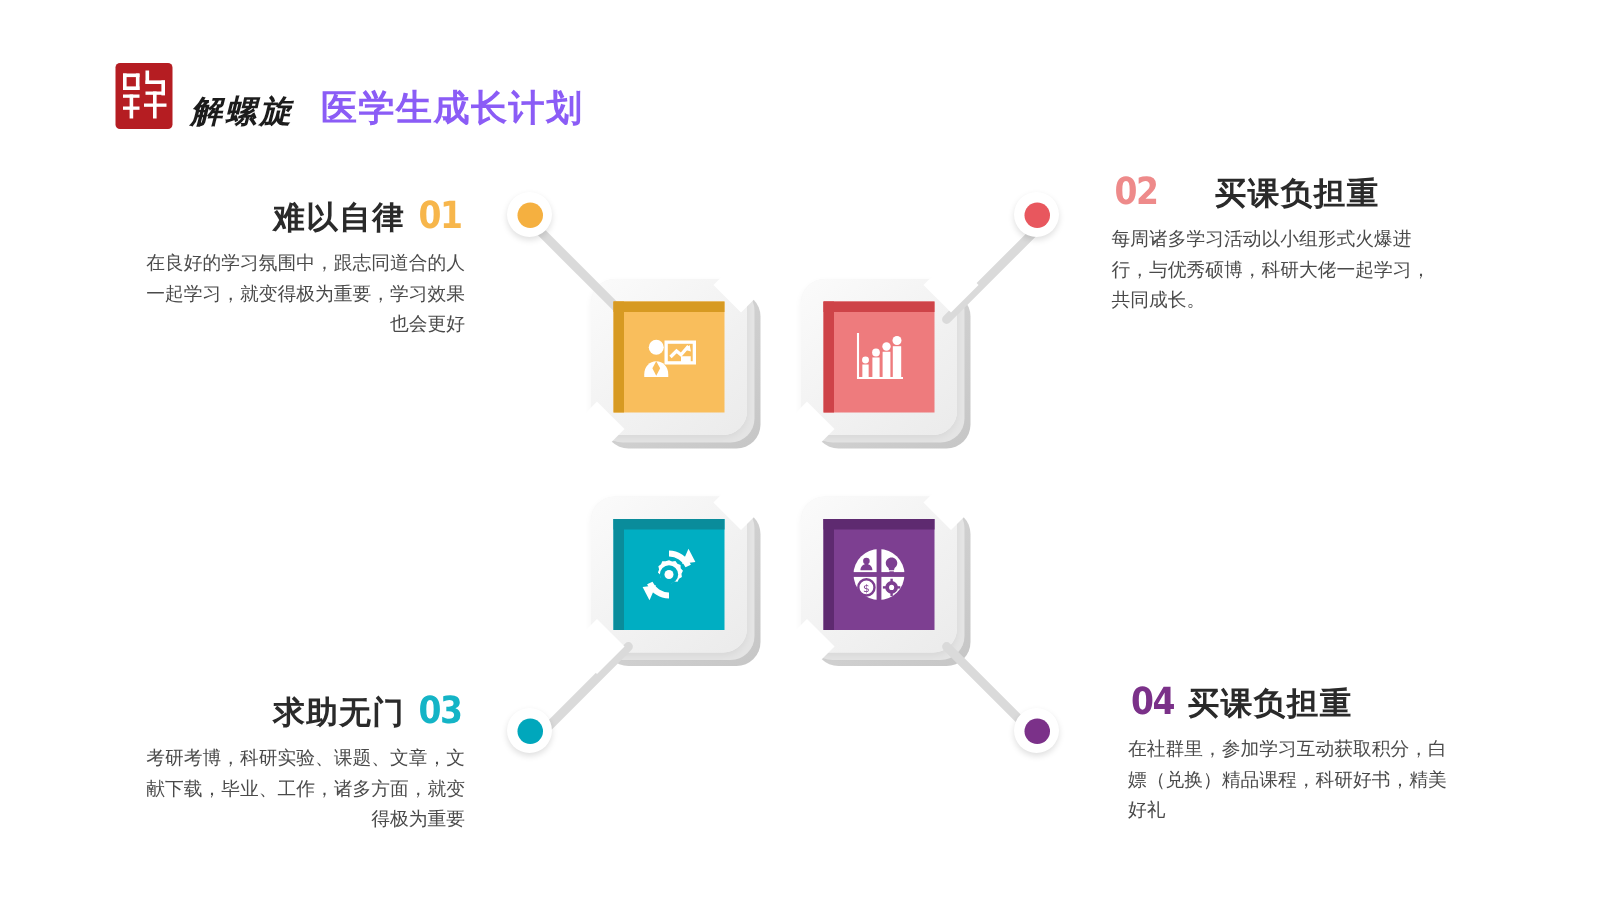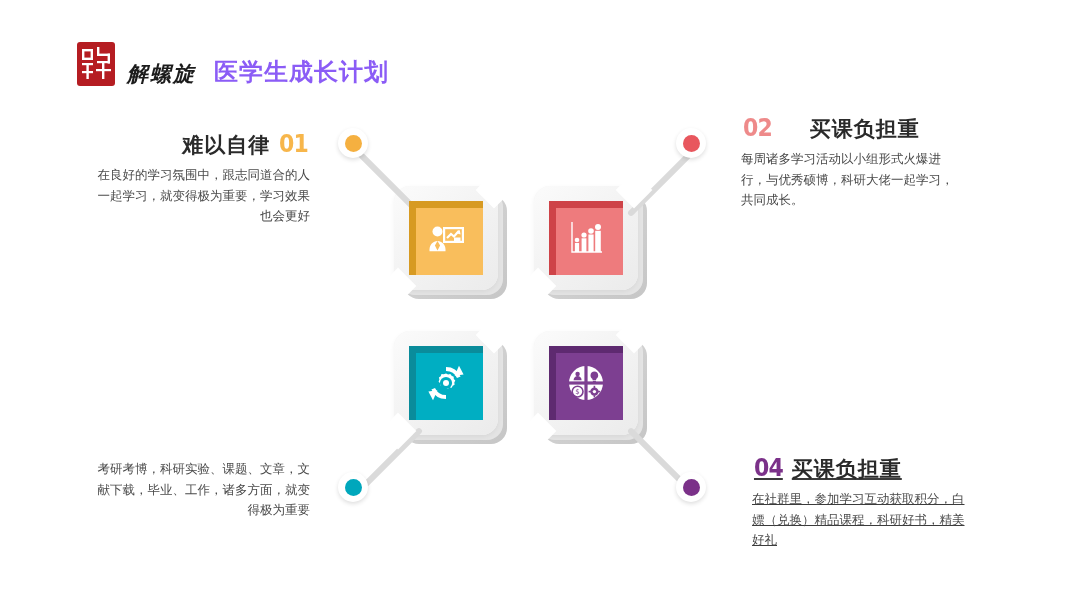--- a/index.html
+++ b/index.html
@@ -205,21 +205,21 @@
     line-height: 1.65;
     color: #4a4a4a;
   }
 
   .block.b1 { left: 96px;  top: 129px; text-align: right; }
   .block.b1 .head { justify-content: flex-end; }
   .block.b2 { left: 741px; top: 113px; text-align: left; }
   .block.b2 .head { justify-content: flex-start; gap: 36px; }
   .block.b3 { left: 96px;  top: 459px; text-align: right; }
   .block.b3 .head { justify-content: flex-end; }
-  .block.b4 { left: 752px; top: 453px; text-align: left; text-decoration: underline; }
+  .block.b4 { left: 752px; top: 453px; text-align: left; }
   .block.b4 .head { justify-content: flex-start; }
 </style>
 </head>
 <body>
 
 <div class="header">
   <div class="seal">
     <svg width="44" height="48" viewBox="0 0 44 48">
       <rect x="3" y="2" width="38" height="44" rx="3" fill="#B51D22"></rect>
       <g fill="#ffffff">
@@ -385,20 +385,24 @@
 
 <div class="block b2">
   <div class="head">
     <span class="num" style="color:#EE8A8A">02</span>
     <span class="title">买课负担重</span>
   </div>
   <div class="body">每周诸多学习活动以小组形式火爆进行，与优秀硕博，科研大佬一起学习，共同成长。</div>
 </div>
 
 <div class="block b3">
+  <div class="head">
+    <span class="title">求助无门</span>
+    <span class="num" style="color:#14B4C6">03</span>
+  </div>
   <div class="body">考研考博，科研实验、课题、文章，文献下载，毕业、工作，诸多方面，就变得极为重要</div>
 </div>
 
 <div class="block b4">
   <div class="head">
     <span class="num" style="color:#7B3189">04</span>
     <span class="title">买课负担重</span>
   </div>
   <div class="body">在社群里，参加学习互动获取积分，白嫖（兑换）精品课程，科研好书，精美好礼</div>
 </div>

